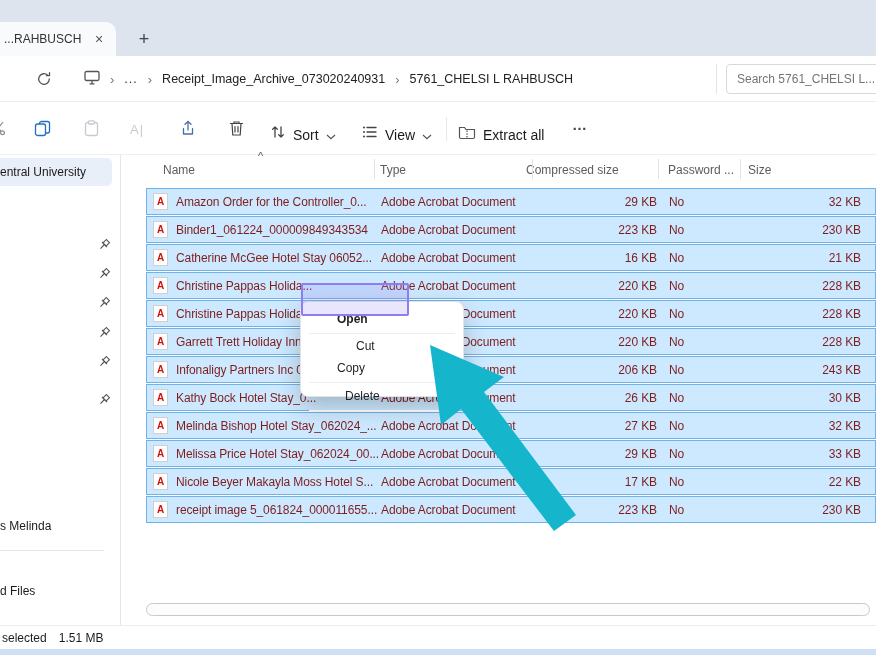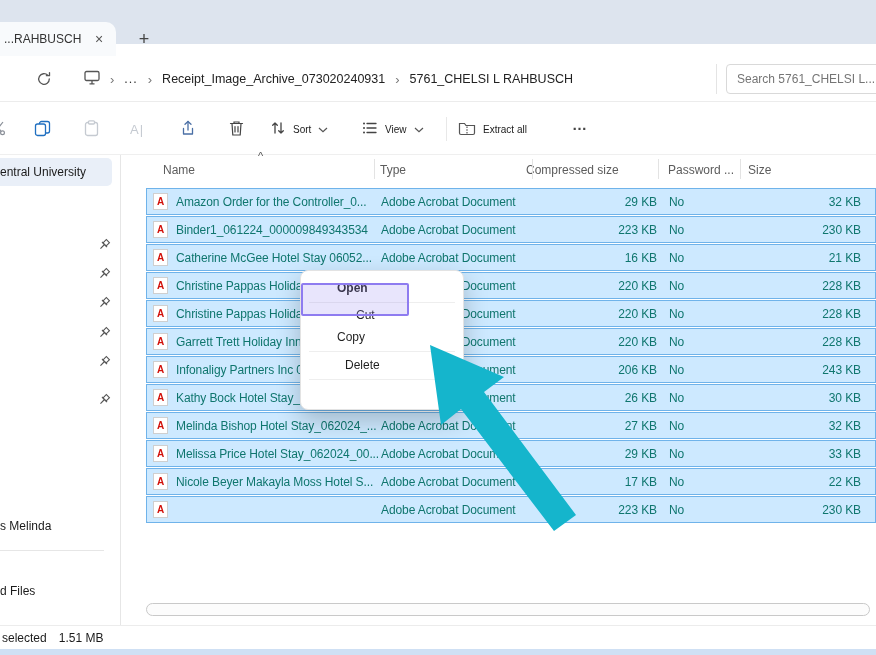--- a/index.html
+++ b/index.html
@@ -1,21 +1,21 @@
 <!DOCTYPE html>
 <html><head>
 <meta charset="utf-8">
 <style>
   * { margin:0; padding:0; box-sizing:border-box; }
   html,body { width:876px; height:655px; overflow:hidden; }
   body { font-family:"Liberation Sans", sans-serif; background:#fff; }
   .root { position:relative; width:876px; height:655px; background:#fff; overflow:hidden; }
 
   
-  .tabstrip { position:absolute; left:0; top:0; width:100%; height:44px; background:#dde4ee; }
+  .tabstrip { position:absolute; left:0; top:0; width:100%; height:56px; background:#dde4ee; }
   .tab { position:absolute; left:-36px; top:22px; width:152px; height:34px; background:#f8fafc;
          border-radius:10px 10px 0 0; }
   .tab-title { position:absolute; left:40px; top:10px; font-size:12px; color:#333; white-space:nowrap; }
   .tab-close { position:absolute; left:126px; top:8px; font-size:14px; color:#555; width:18px; height:18px;
                text-align:center; line-height:18px; }
   .new-tab { position:absolute; left:133px; top:28px; font-size:18px; color:#444; width:22px; height:22px;
              text-align:center; line-height:22px; }
 
   
   .navbar { position:absolute; left:0; top:56px; width:100%; height:46px; background:#fff;
@@ -30,22 +30,22 @@
                border-radius:4px; background:#fff; display:flex; align-items:center; padding-left:10px;
                font-size:12px; color:#757575; white-space:nowrap; overflow:hidden; }
 
   
   .toolbar { position:absolute; left:0; top:102px; width:100%; height:53px; background:#fff;
              border-bottom:1px solid #efefef; }
   .tb-icon { position:absolute; top:18px; }
   .tb-cut { left:-9px; } .tb-copy { left:34px; } .tb-paste { left:84px; } .tb-rename { left:130px; }
   .tb-share { left:180px; } .tb-delete { left:229px; }
   .tb-rename-txt { font-size:13px; color:#c5cad1; letter-spacing:1px; }
-  .tb-btn { position:absolute; top:13px; height:28px; display:flex; align-items:center; gap:7px;
-            font-size:10px; color:#1b1b1b; }
+  .tb-btn { position:absolute; top:13px; height:28px; display:flex; align-items:flex-end; gap:7px;
+            font-size:14px; color:#1b1b1b; }
   .tb-sort { left:270px; } .tb-view { left:362px; } .tb-extract { left:458px; }
   .tb-divider { position:absolute; left:446px; top:15px; width:1px; height:24px; background:#e8e8e8; }
   .tb-more { position:absolute; left:572px; top:14px; font-size:15px; font-weight:bold; color:#444;
              letter-spacing:1px; }
 
   
   .sidebar { position:absolute; left:0; top:155px; width:120px; height:470px; background:#fff; }
   .vsep { position:absolute; left:120px; top:155px; height:470px; width:1px; background:#e6e6e6; }
   .sidebar-active { position:absolute; left:-10px; top:3px; width:122px; height:28px; background:#e9eff8;
                     border-radius:5px; display:flex; align-items:center; padding-left:10px;
@@ -57,41 +57,41 @@
   
   .header-row { position:absolute; left:146px; top:150px; width:730px; height:34px; font-size:12px; color:#5c5c5c; }
   .header-row span.hcol { position:absolute; top:13px; white-space:nowrap; }
   .hc0 { left:17px; } .hc1 { left:234px; } .hc2 { left:380px; } .hc3 { left:522px; } .hc4 { left:602px; }
   .sort-caret { position:absolute; left:112px; top:0px; font-size:11px; color:#555; }
   .hsep { position:absolute; top:9px; width:1px; height:20px; background:#e3e3e3; }
   .hs0 { left:228px; } .hs1 { left:386px; } .hs2 { left:512px; } .hs3 { left:594px; }
 
   .rows { position:absolute; left:146px; top:188px; width:730px; }
   .row { position:relative; height:27px; margin-bottom:1px; background:#cde9ff; border:1px solid #6fb3ea; }
-  .row span { position:absolute; top:6px; font-size:12px; color:#0f766e; white-space:nowrap; letter-spacing:-0.1px; }
+  .row span { position:absolute; top:6px; font-size:12px; color:#7f1d1d; white-space:nowrap; letter-spacing:-0.1px; }
   .c-icon { position:absolute; left:6px; top:4px; width:15px; height:17px; background:#fff;
             border:1px solid #cfcfcf; text-align:center; font-size:10px; font-weight:bold; color:#d1110a;
             line-height:16px; }
   .c-name { left:29px; width:202px; overflow:hidden; }
   .c-type { left:234px; }
   .c-comp { left:384px; width:126px; text-align:right; }
   .c-pass { left:522px; }
   .c-size { left:600px; width:114px; text-align:right; }
 
   .hscroll { position:absolute; left:146px; top:603px; width:724px; height:13px; border:1px solid #c9c9c9;
              border-radius:7px; background:#fcfcfc; }
 
   
   .statusbar { position:absolute; left:0; top:625px; width:100%; height:24px; background:#fff;
                border-top:1px solid #ececec; display:flex; align-items:center; gap:12px;
                font-size:12px; color:#1b1b1b; padding-left:2px; }
   .taskbar-sliver { position:absolute; left:0; top:649px; width:100%; height:6px; background:#cfe0f4; }
 
   
-  .ctx { position:absolute; left:300px; top:270px; width:164px; height:140px; background:#fff;
+  .ctx { position:absolute; left:300px; top:301px; width:164px; height:96px; background:#fff;
          border:1px solid #e3e3e3; border-radius:8px; box-shadow:0 10px 24px rgba(0,0,0,0.22); z-index:40; }
   .ctx-item { position:absolute; left:0; width:100%; height:22px; line-height:22px; padding-left:36px;
               font-size:12px; color:#1f1f1f; }
   .ctx-open { font-weight:bold; }
   .ctx-sep { position:absolute; left:8px; right:8px; height:1px; background:#eeeeee; }
 
   
   .ann-box { position:absolute; left:301px; top:283px; width:108px; height:33px; border:2px solid #8e7cf0;
              background:rgba(150,135,240,0.22); border-radius:2px; z-index:50; }
   .ann-arrow { position:absolute; left:0; top:0; width:876px; height:655px; z-index:60; pointer-events:none; }
@@ -371,20 +371,21 @@
       <div class="row">
         <div class="c-icon">A</div>
         <span class="c-name">Nicole Beyer Makayla Moss Hotel S...</span>
         <span class="c-type">Adobe Acrobat Document</span>
         <span class="c-comp">17 KB</span>
         <span class="c-pass">No</span>
         <span class="c-size">22 KB</span>
       </div>
       <div class="row">
         <div class="c-icon">A</div>
+        <span class="c-name">receipt image 5_061824_000011655...</span>
         <span class="c-type">Adobe Acrobat Document</span>
         <span class="c-comp">223 KB</span>
         <span class="c-pass">No</span>
         <span class="c-size">230 KB</span>
       </div>
     </div>
 
   <div class="hscroll"></div>
 
   <div class="statusbar">

